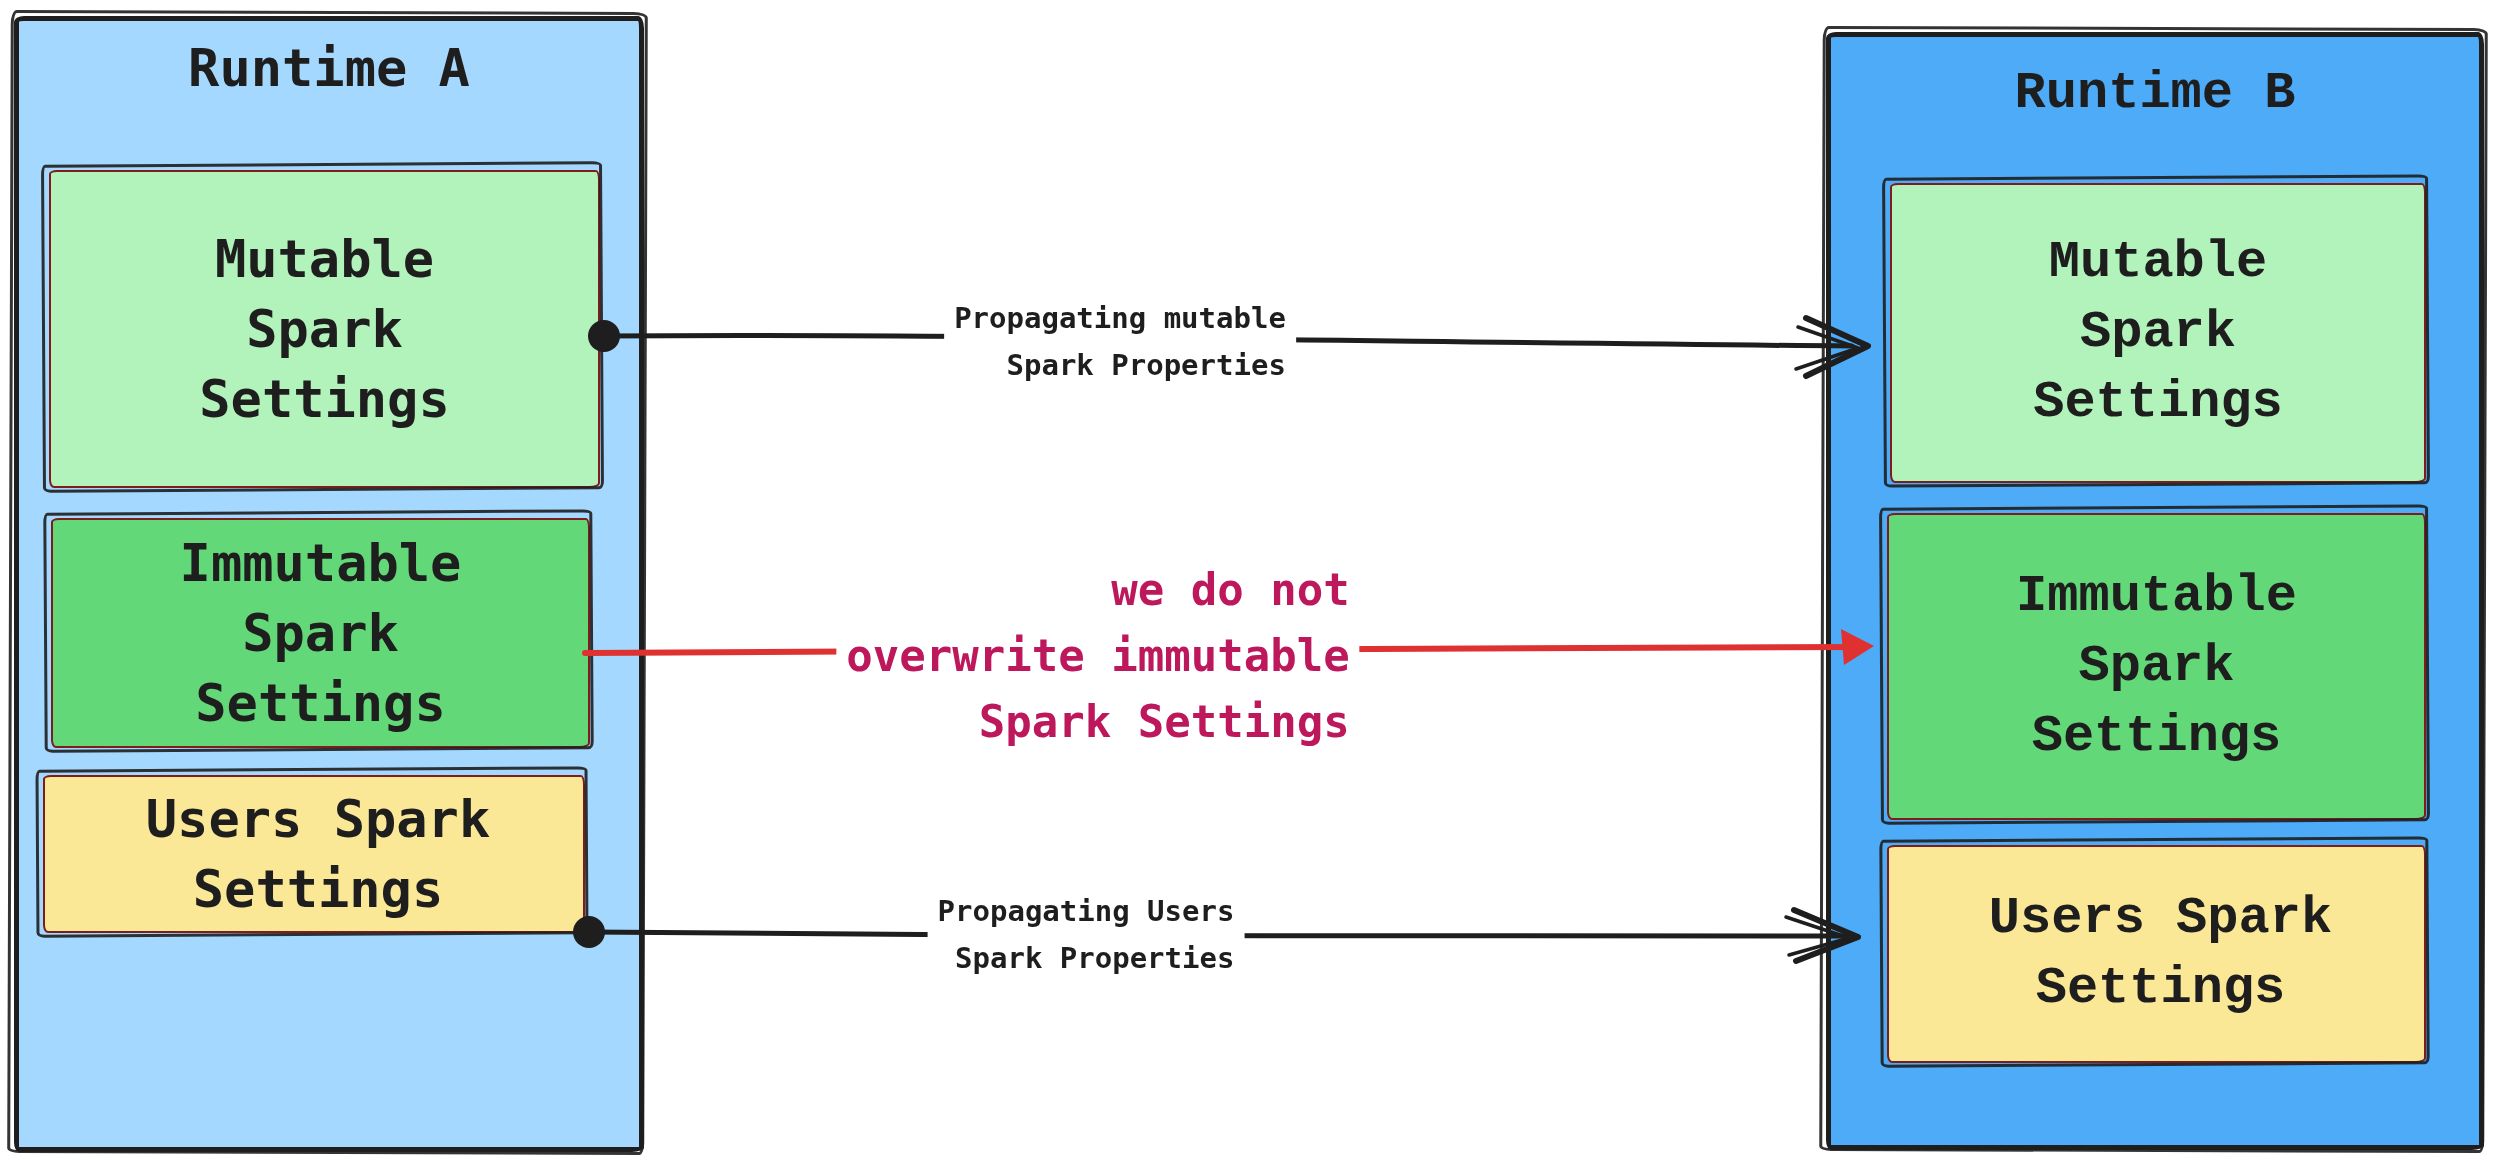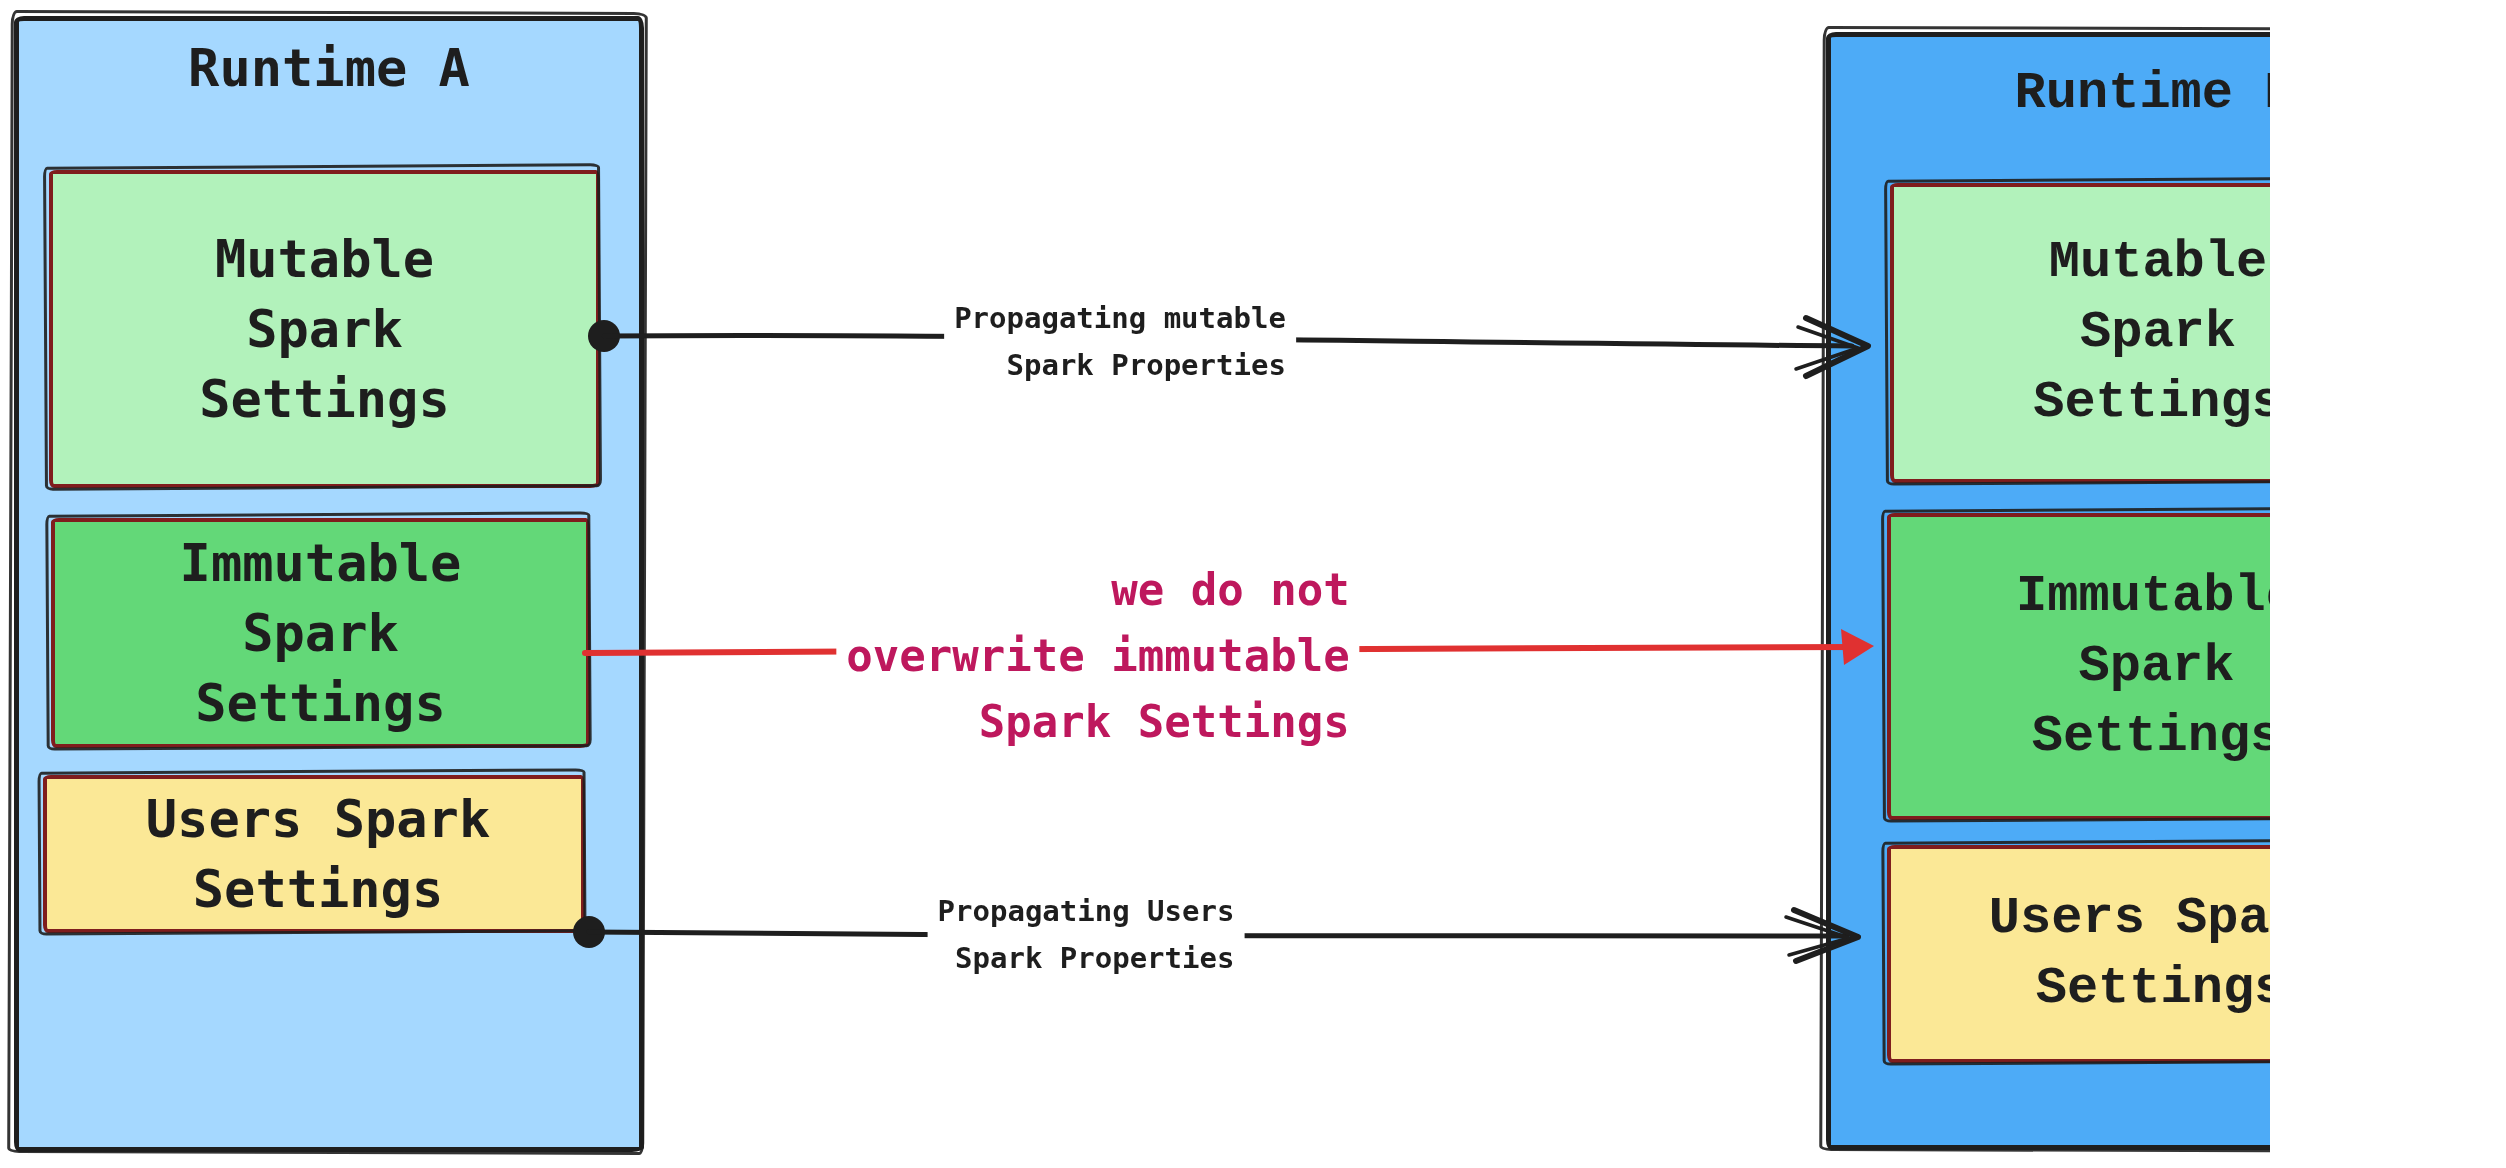--- a/index.html
+++ b/index.html
@@ -1,17 +1,17 @@
 <!DOCTYPE html>
 <html><head>
 <meta charset="utf-8">
 <style>
   html,body{margin:0;padding:0;background:#ffffff;}
   .canvas{
-    position:relative;width:2270px;height:1168px;background:#ffffff;overflow:hidden;
+    position:relative;width:2506px;height:1168px;background:#ffffff;overflow:hidden;
     font-family:"DejaVu Sans Mono","Liberation Mono",monospace;color:#1e1e1e;
   }
 
   
   .runtime{
     position:absolute;box-sizing:border-box;
     border:5px solid #1e1e1e;
     border-radius:10px 6px 12px 5px / 6px 12px 5px 10px;
     z-index:1;
   }
@@ -27,21 +27,21 @@
   .runtime-title{
     position:absolute;left:0;width:100%;text-align:center;
     font-size:52px;font-weight:bold;line-height:70px;
   }
   .runtime-a .runtime-title{top:12px;}
   .runtime-b .runtime-title{top:22px;}
 
   
   .sbox{
     position:absolute;box-sizing:border-box;
-    border:4px solid #7f1d1d;
+    border:2px solid #7f1d1d;
     border-radius:8px 4px 10px 5px / 4px 10px 5px 8px;
     display:flex;align-items:center;justify-content:center;
   }
   .sbox::before{
     content:"";position:absolute;inset:-9px -5px -5px -9px;
     border:3px solid #1e1e1e;
     border-radius:4px 10px 5px 8px / 10px 4px 8px 5px;
     transform:rotate(-.35deg);pointer-events:none;opacity:.9;
   }
   .sbox-label{

